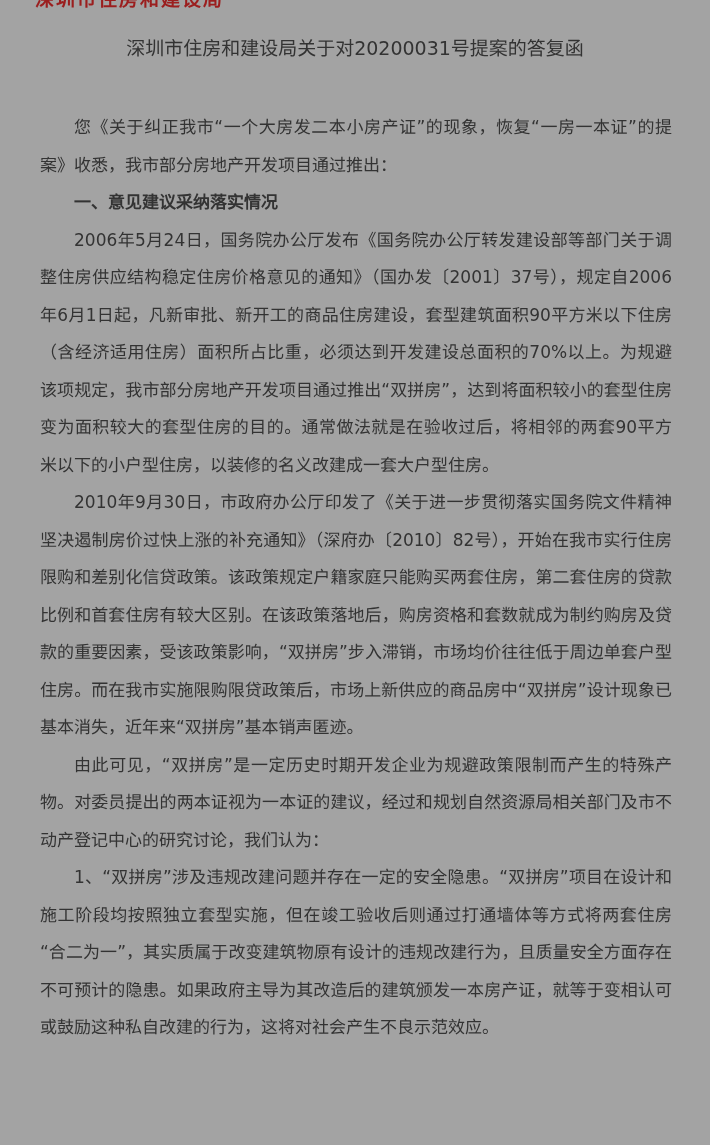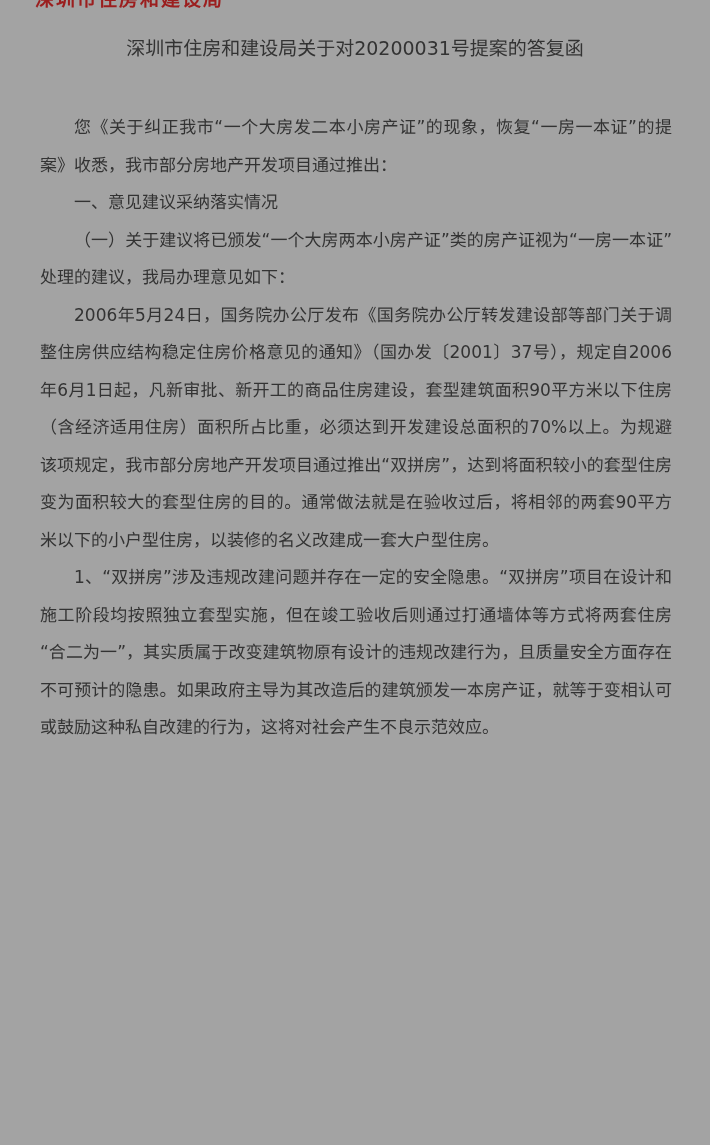--- a/index.html
+++ b/index.html
@@ -53,44 +53,45 @@
     text-align: justify;
   }
   .content p {
     margin: 0;
     padding: 0;
   }
   .content p.indent {
     text-indent: 2em;
   }
   .content p.bold {
-    font-weight: normal;
+    font-weight: bold;
   }
 </style>
 </head>
 <body>
 
 <div class="page">
 
   <div class="clipped-red">
     <span class="inner">深圳市住房和建设局</span>
   </div>
 
   <h1 class="doc-title">深圳市住房和建设局关于对20200031号提案的答复函</h1>
 
   <div class="content">
 
 
     <p class="indent">您《关于纠正我市“一个大房发二本小房产证”的现象，恢复“一房一本证”的提案》收悉，我市部分房地产开发项目通过推出：</p>
 
     <p class="indent bold">一、意见建议采纳落实情况</p>
 
-    <p class="indent">（一）关于建议将已颁发“一个大房两本小房产证”类的房产证视为“一房一本证”处理的建议，我局办理意见如下：</p>
 
     <p class="indent">2006年5月24日，国务院办公厅发布《国务院办公厅转发建设部等部门关于调整住房供应结构稳定住房价格意见的通知》（国办发〔2001〕37号），规定自2006年6月1日起，凡新审批、新开工的商品住房建设，套型建筑面积90平方米以下住房（含经济适用住房）面积所占比重，必须达到开发建设总面积的70%以上。为规避该项规定，我市部分房地产开发项目通过推出“双拼房”，达到将面积较小的套型住房变为面积较大的套型住房的目的。通常做法就是在验收过后，将相邻的两套90平方米以下的小户型住房，以装修的名义改建成一套大户型住房。</p>
 
+    <p class="indent">2010年9月30日，市政府办公厅印发了《关于进一步贯彻落实国务院文件精神坚决遏制房价过快上涨的补充通知》（深府办〔2010〕82号），开始在我市实行住房限购和差别化信贷政策。该政策规定户籍家庭只能购买两套住房，第二套住房的贷款比例和首套住房有较大区别。在该政策落地后，购房资格和套数就成为制约购房及贷款的重要因素，受该政策影响，“双拼房”步入滞销，市场均价往往低于周边单套户型住房。而在我市实施限购限贷政策后，市场上新供应的商品房中“双拼房”设计现象已基本消失，近年来“双拼房”基本销声匿迹。</p>
 
+    <p class="indent">由此可见，“双拼房”是一定历史时期开发企业为规避政策限制而产生的特殊产物。对委员提出的两本证视为一本证的建议，经过和规划自然资源局相关部门及市不动产登记中心的研究讨论，我们认为：</p>
 
     <p class="indent">1、“双拼房”涉及违规改建问题并存在一定的安全隐患。“双拼房”项目在设计和施工阶段均按照独立套型实施，但在竣工验收后则通过打通墙体等方式将两套住房“合二为一”，其实质属于改变建筑物原有设计的违规改建行为，且质量安全方面存在不可预计的隐患。如果政府主导为其改造后的建筑颁发一本房产证，就等于变相认可或鼓励这种私自改建的行为，这将对社会产生不良示范效应。</p>
 
   </div>
 
 </div>
 
 </body></html>

